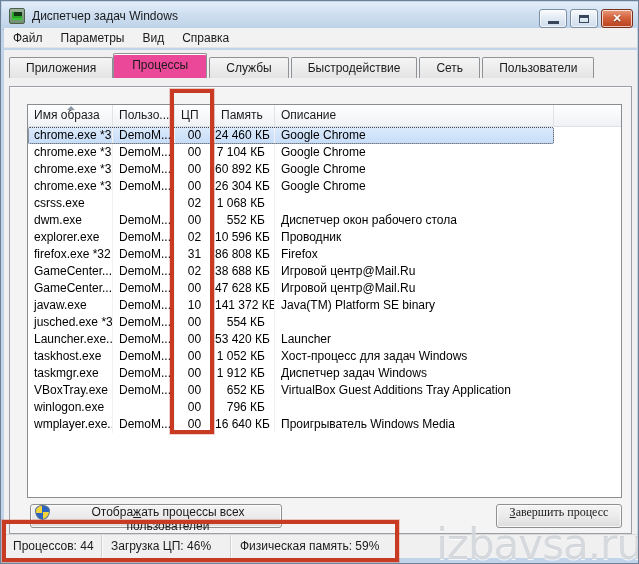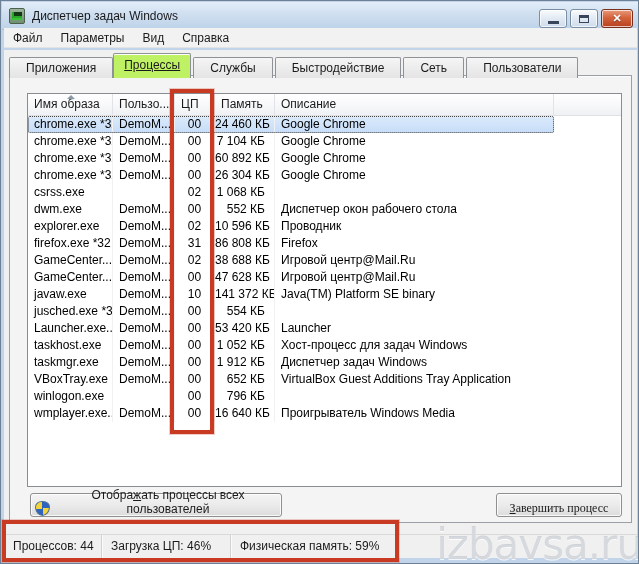--- a/index.html
+++ b/index.html
@@ -38,25 +38,25 @@
   .menu-item{ padding:0 9px; font-size:12px; color:#1b1b1b; height:20px; line-height:20px; }
 
   
   .client{ position:absolute; left:3px; top:49px; width:633px; height:484px; background:#f0f0f0; }
 
   
   .tabs{ position:absolute; left:5px; top:4px; height:24px; display:flex; align-items:flex-end; z-index:2; }
   .tab{ height:21px; line-height:20px; padding:0 16px; font-size:12px; color:#1b1b1b;
     background:linear-gradient(#f5f5f5,#e4e4e4); border:1px solid #8e9297;
     border-bottom:none; border-radius:2px 2px 0 0; margin-right:2px; }
-  .tab.active{ height:25px; line-height:23px; background:#bef264; position:relative; z-index:3;
-    margin-left:-2px; padding:0 10px; box-shadow:inset 0 1px 0 #fff;text-decoration:underline; }
-
-  
-  .tabpage{ position:absolute; left:5px; top:25px; width:623px; height:448px;
+  .tab.active{ height:25px; line-height:23px; background:#ec4899; position:relative; z-index:3;
+    margin-left:-2px; padding:0 18px; box-shadow:inset 0 1px 0 #fff; }
+
+  
+  .tabpage{ position:absolute; left:5px; top:36px; width:623px; height:448px;
     background:#f4f4f4; border:1px solid #9aa0a5; box-shadow:inset 0 1px 0 #fcfcfc; z-index:1; }
 
   
   .listview{ position:absolute; left:17px; top:17px; width:595px; height:394px;
     background:#fff; border:1px solid #898c90; overflow:hidden; }
   .lv-header{ position:absolute; left:0; top:0; width:100%; height:22px; display:flex;
     background:linear-gradient(#ffffff,#f6f7f9 60%, #f0f1f4); border-bottom:1px solid #dfe0e3; }
   .hcell{ height:22px; line-height:21px; font-size:12px; color:#1b1b1b; padding-left:6px;
     border-right:1px solid #e2e3e6; position:relative; }
   .hc-name{ width:85px; } .hc-user{ width:62px; } .hc-cpu{ width:40px; }
@@ -73,21 +73,21 @@
   .c.cpu{ width:40px; text-align:center; }
   .c.mem{ width:60px; text-align:right; padding-right:9px; }
   .c.desc{ width:279px; padding-left:6px; border-right:none; }
   .lv-row.selected{ background:linear-gradient(#dcebfc,#c6dcf8); outline:1px dotted #444;
     outline-offset:-1px; border-radius:2px; }
 
   
   .btn{ position:absolute; height:24px; border:1px solid #8e8f8f; border-radius:3px;
     background:linear-gradient(#f4f4f4,#ebebeb 50%,#dcdcdc);
     box-shadow:inset 0 0 0 1px rgba(255,255,255,.8);
-    font-size:12px; color:#1b1b1b; display:flex; align-items:flex-end; justify-content:center; }
+    font-size:12px; color:#1b1b1b; display:flex; align-items:flex-start; justify-content:center; }
   .btn-showall{ left:20px; top:417px; width:252px; padding-left:4px; }
   .btn-endproc{ left:486px; top:417px; width:126px;font-family:Liberation Serif, serif; }
   .shield{ width:15px; height:15px; margin-right:5px; flex:0 0 auto;
     background:conic-gradient(#2e64c0 0 25%, #f3d43b 0 50%, #2e64c0 0 75%, #f3d43b 0 100%);
     border:1px solid #52708f; border-radius:46% 46% 50% 50% / 38% 38% 62% 62%; }
   .accel{ text-decoration:underline; }
 
   
   .statusbar{ position:absolute; left:3px; top:533px; width:633px; height:24px;
     background:#f0f0f0; border-top:1px solid #d9d9d9; display:flex; }

